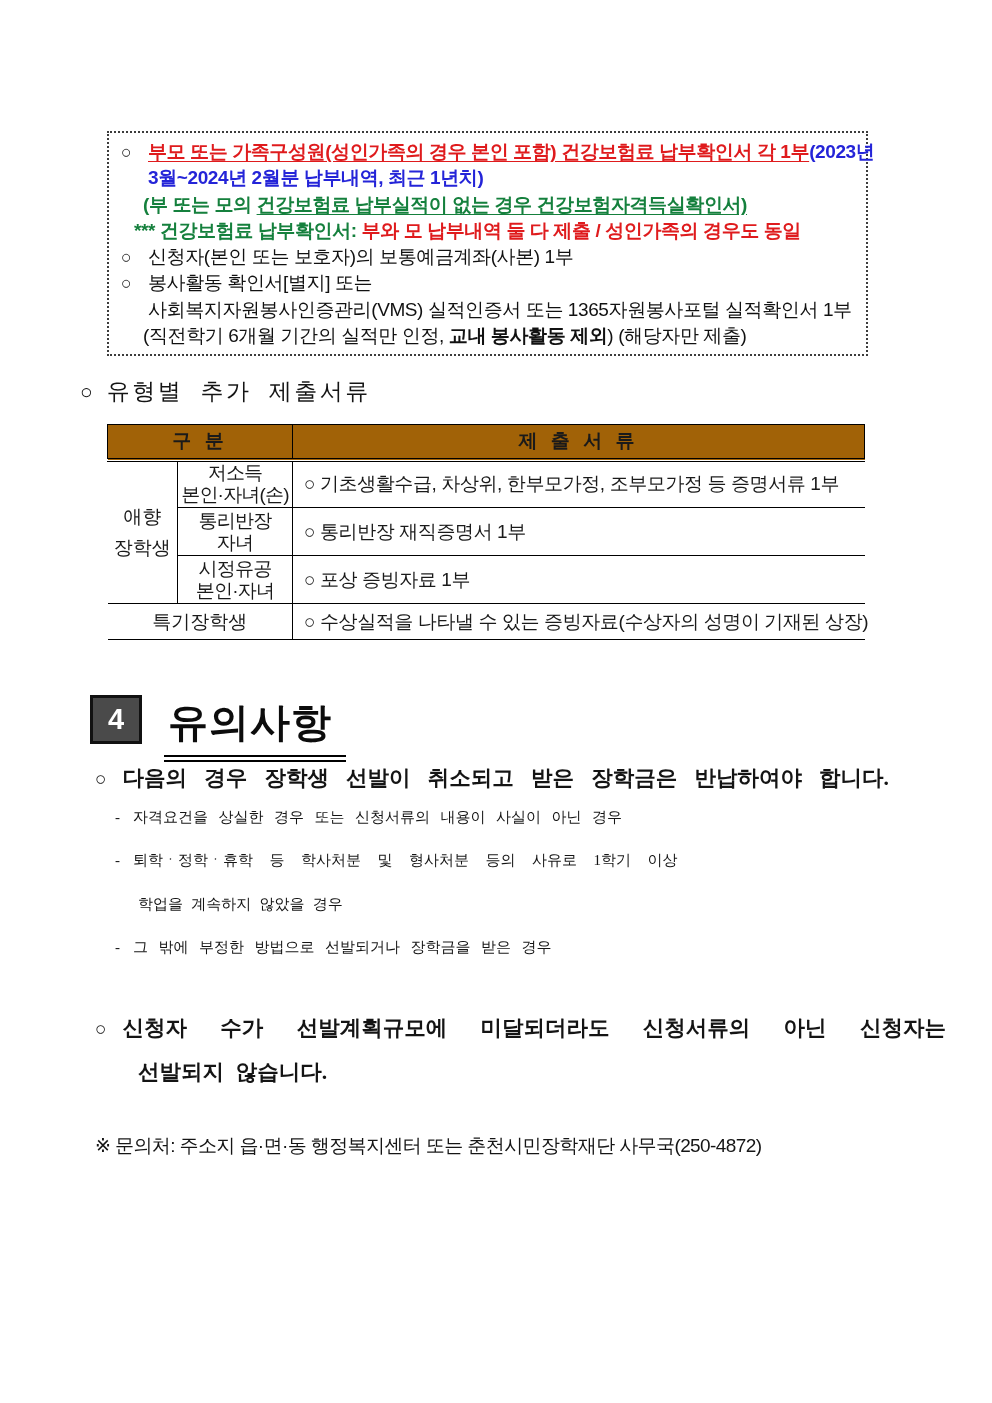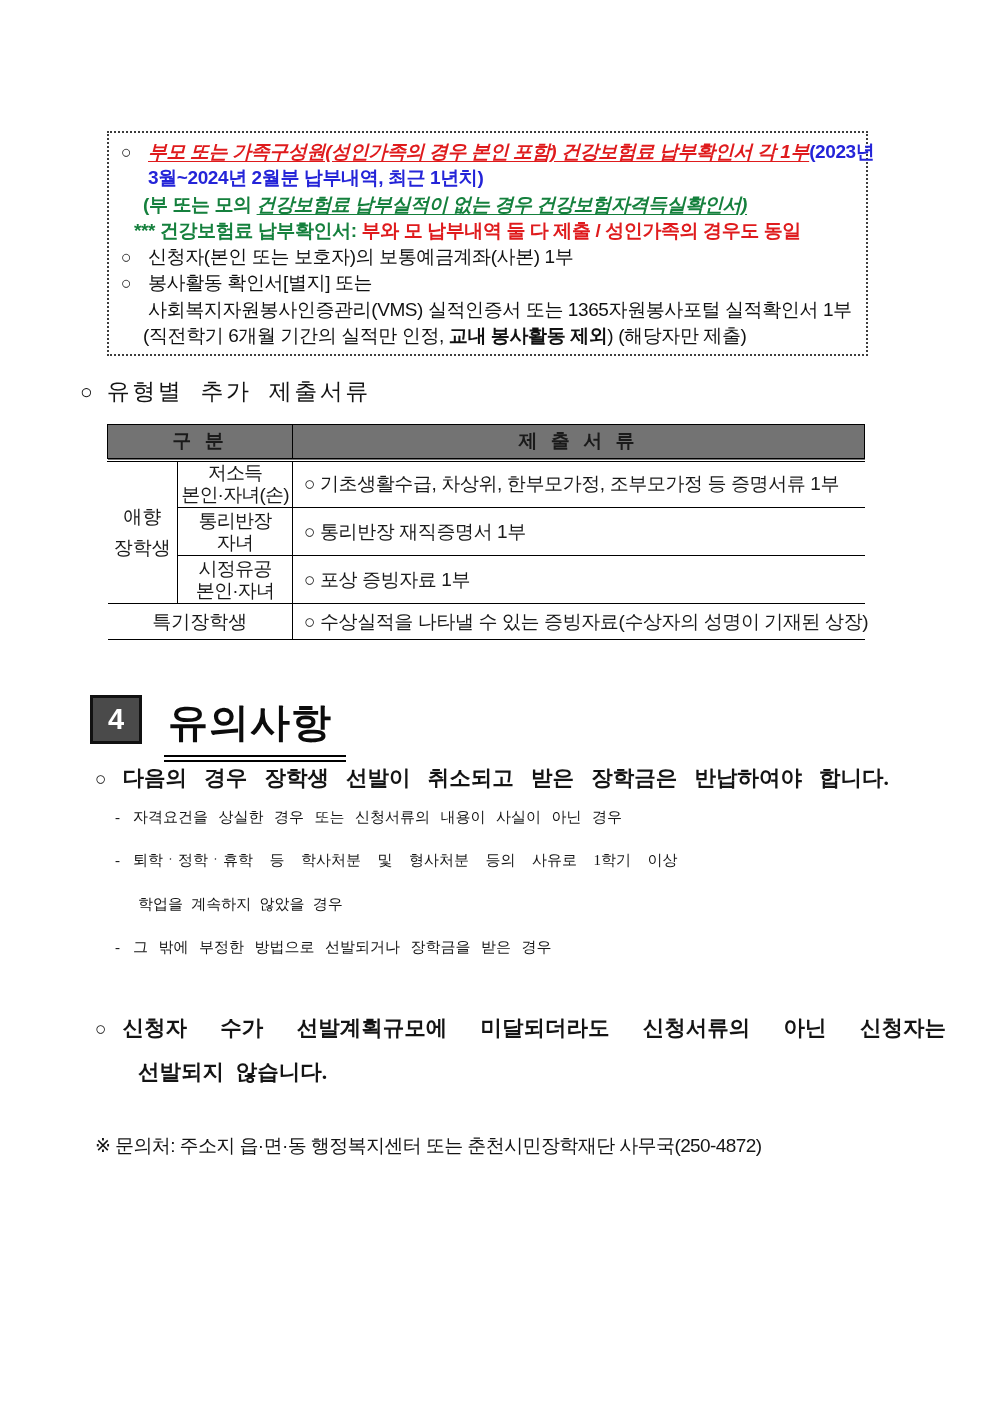--- a/index.html
+++ b/index.html
@@ -21,39 +21,39 @@
     font-size: 19px; line-height: 26.3px; letter-spacing: -0.4px;
     white-space: nowrap;
   }
   .nline .bullet { display: inline-block; width: 27px; font-size: 18px; color: #222; }
   .ind-1 { padding-left: 27px; }
   .ind-2 { padding-left: 22px; }
   .ind-3 { padding-left: 13px; }
   .red   { color: #df1b1d; font-weight: bold; }
   .blue  { color: #2424d8; font-weight: bold; }
   .navy  { color: #15803d; font-weight: bold; }
-  .ul    { text-decoration: underline; text-underline-offset: 3px; font-style: italic; }
+  .ul    { text-decoration: underline; text-underline-offset: 3px; }
   .bold  { font-weight: bold; }
 
   
   .type-heading {
     position: absolute; left: 80px; top: 376px;
     font-family: "Liberation Serif", "DejaVu Serif", serif;
     font-size: 23px; letter-spacing: 2.5px; word-spacing: 9px; color: #151515;
   }
   .type-heading .h-bullet { font-size: 21px; margin-right: 14px; letter-spacing: 0; }
 
   
   .sub-table {
     position: absolute; left: 107px; top: 424px; width: 758px;
     border-collapse: collapse; table-layout: fixed;
     font-size: 19px; color: #1a1a1a;
   }
   .sub-table th {
-    background: #737373;
+    background: #a16207;
     border: 1.5px solid #000;
     border-bottom: 4px double #000;
     height: 35px; font-weight: bold; letter-spacing: 4px;
     text-align: center; font-size: 19px;
   }
   .sub-table td { height: 48px; vertical-align: middle; }
   .col-group { width: 70px; }
   .col-type  { width: 115px; }
   td.group-cell {
     border-right: 1px solid #000; border-bottom: 1px solid #000;

